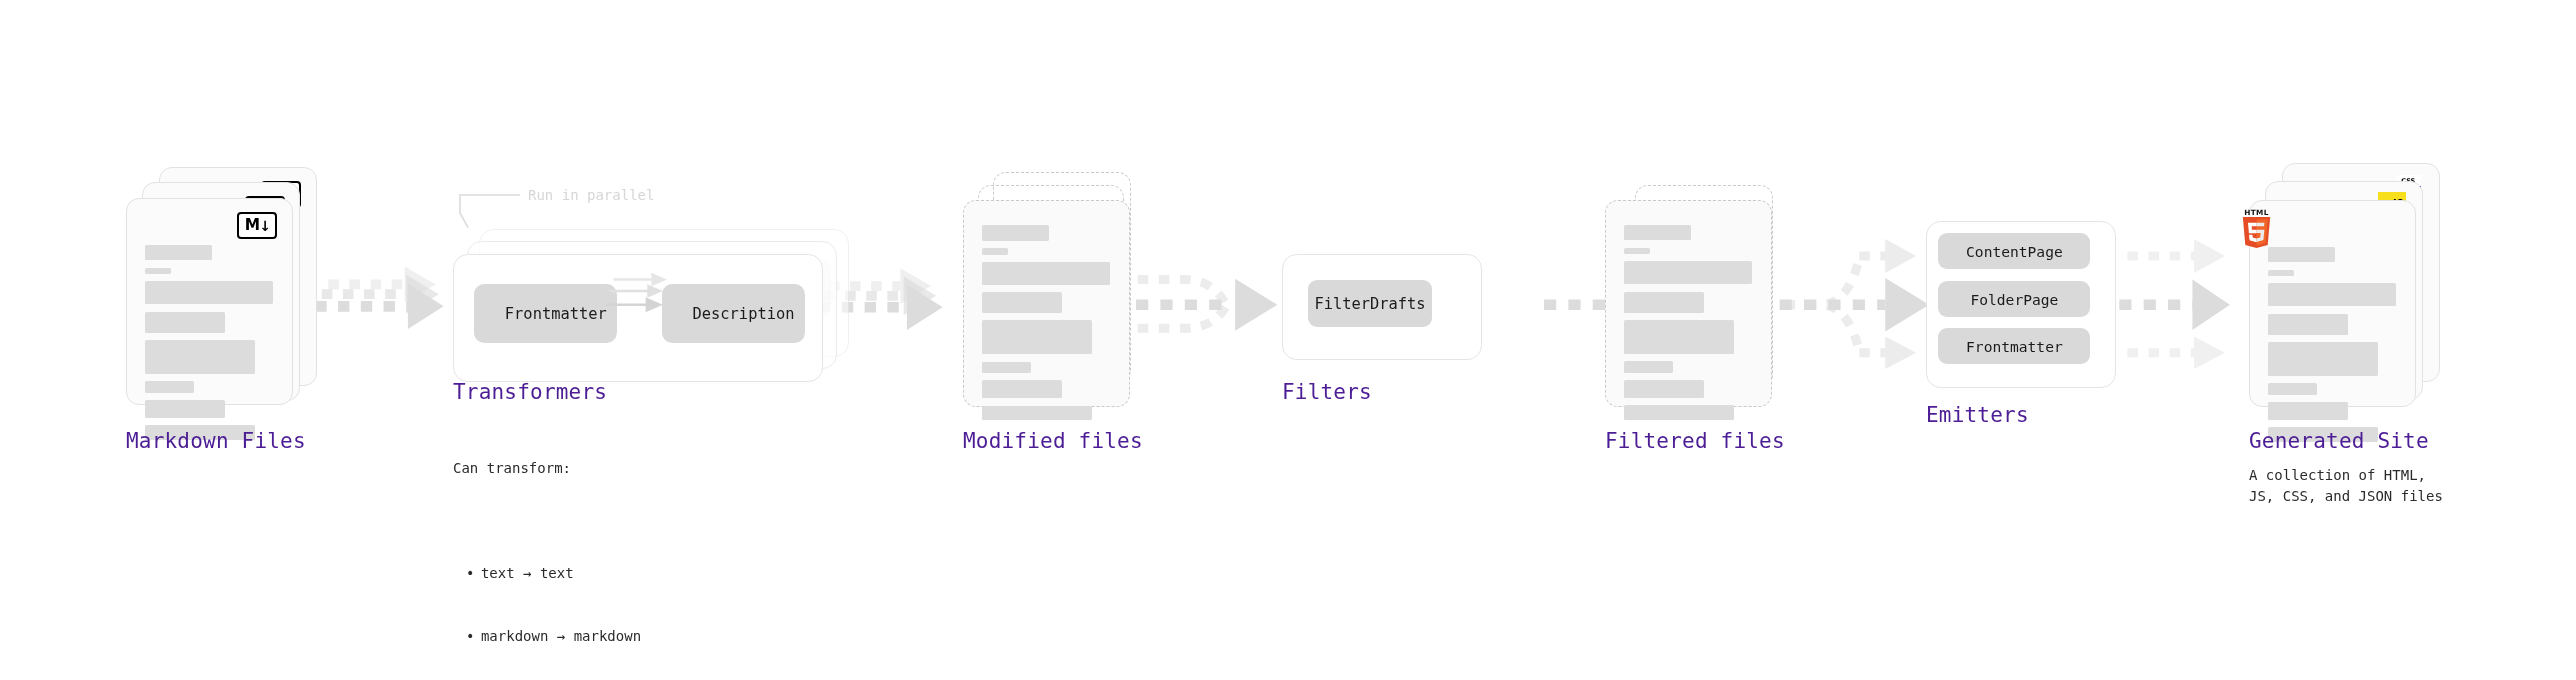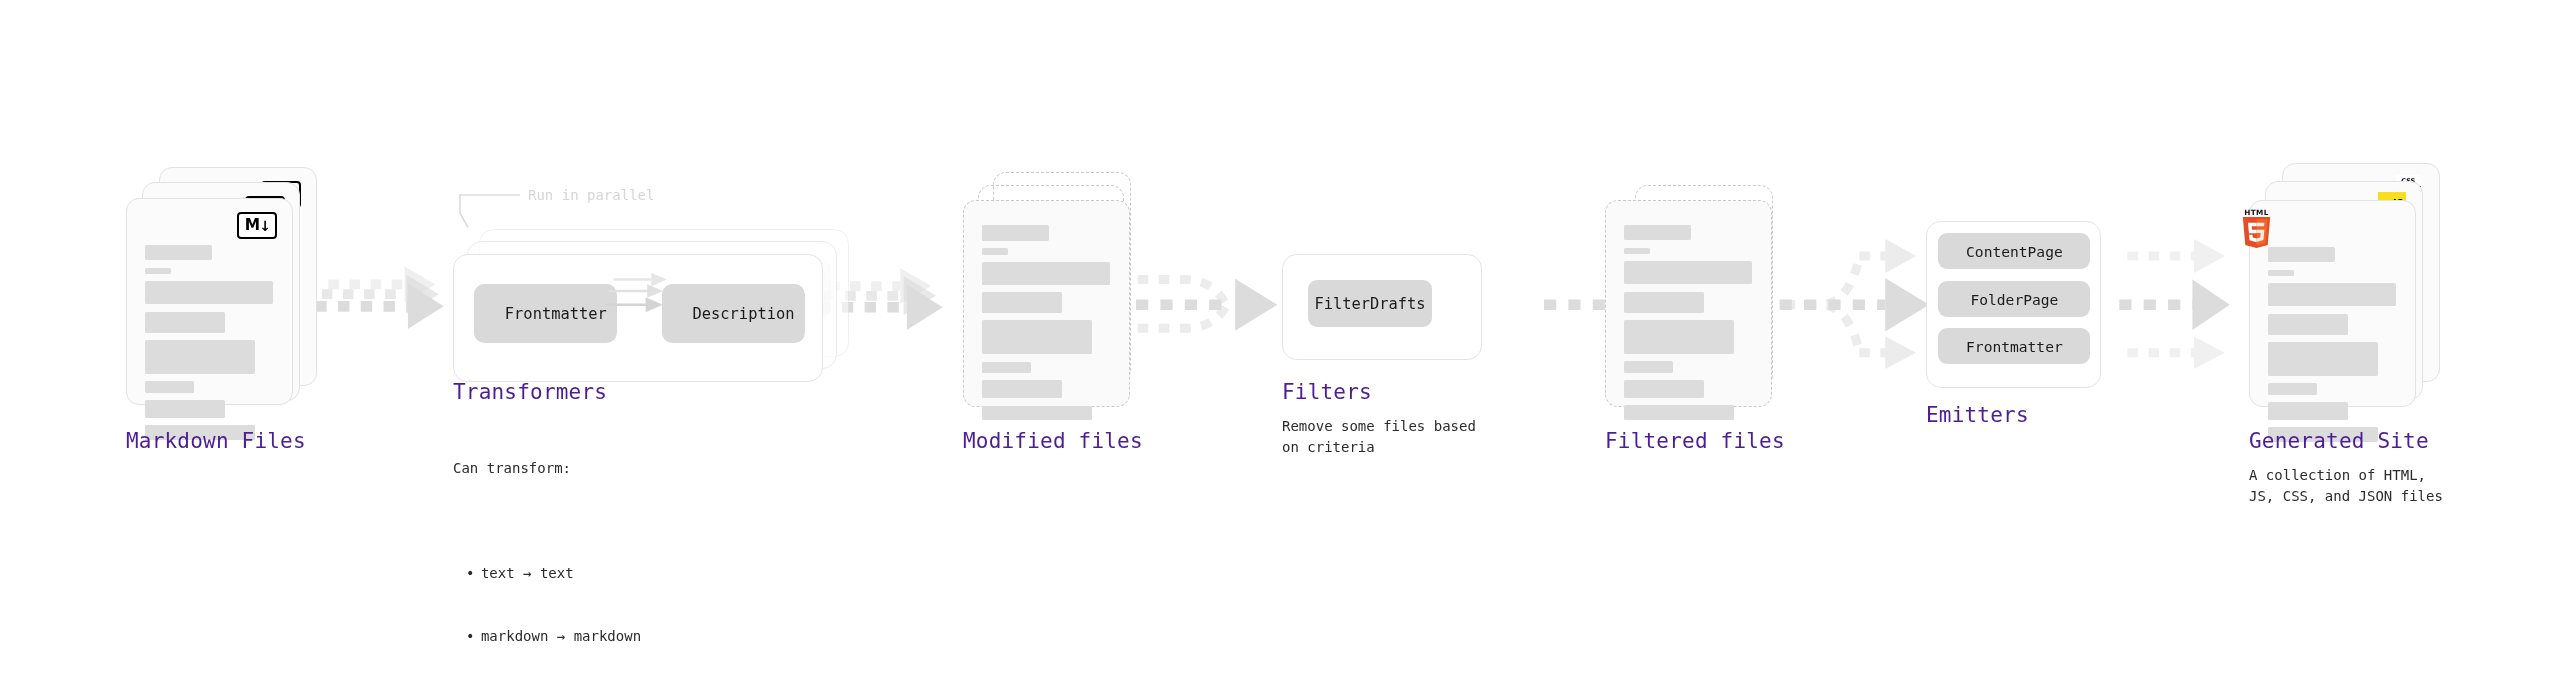--- a/index.html
+++ b/index.html
@@ -388,41 +388,39 @@
         <div class="bar" style="width:85%; height:14.6px;"></div>
       </div>
     </div>
   </div>
   <div class="title" style="left:963px; top:429px;">Modified files</div>
 
   <div class="group-box" style="left:1282px; top:254px; width:200px; height:106px;">
     <div class="chip" style="left:25px; top:25px; width:124px; height:47px; font-size:15.4px;">FilterDrafts</div>
   </div>
   <div class="title" style="left:1282px; top:380px;">Filters</div>
-  <div class="subtitle" style="left:1282px; top:416px;">Remove some files based
-on criteria</div>
 
   <div class="doc-stack" style="left:1605px; top:185px;">
     <div class="doc-card dashed" style="left:30px; top:0px; width:138px; height:203px; background:transparent;"></div>
     <div class="doc-card dashed" style="left:0px; top:14.6px; width:167px; height:207px;">
       <div class="doc-lines" style="top:24.4px;">
         <div class="bar" style="width:52%; height:15.4px;"></div>
         <div class="bar" style="width:20%; height:6.5px;"></div>
         <div class="bar" style="width:99%; height:23px;"></div>
         <div class="bar" style="width:62%; height:21px;"></div>
         <div class="bar" style="width:85%; height:34px;"></div>
         <div class="bar" style="width:38%; height:11.4px;"></div>
         <div class="bar" style="width:62%; height:18px;"></div>
         <div class="bar" style="width:85%; height:14.6px;"></div>
       </div>
     </div>
   </div>
   <div class="title" style="left:1605px; top:429px;">Filtered files</div>
 
-  <div class="group-box" style="left:1926px; top:221px; width:175px; height:167px;">
+  <div class="group-box" style="left:1926px; top:221px; width:190px; height:167px;">
     <div class="chip" style="left:11.4px; top:11.4px; width:152px; height:36px;">ContentPage</div>
     <div class="chip" style="left:11.4px; top:59px; width:152px; height:36px;">FolderPage</div>
     <div class="chip" style="left:11.4px; top:106px; width:152px; height:36px;">Frontmatter</div>
   </div>
   <div class="title" style="left:1926px; top:403px;">Emitters</div>
 
   <div class="doc-stack" style="left:2249px; top:163px;">
     <div class="doc-card" style="left:32.5px; top:0px; width:158px; height:219px;">
       <div class="badge css-badge" style="right:18px; top:11.4px;">CSS</div>
     </div>

